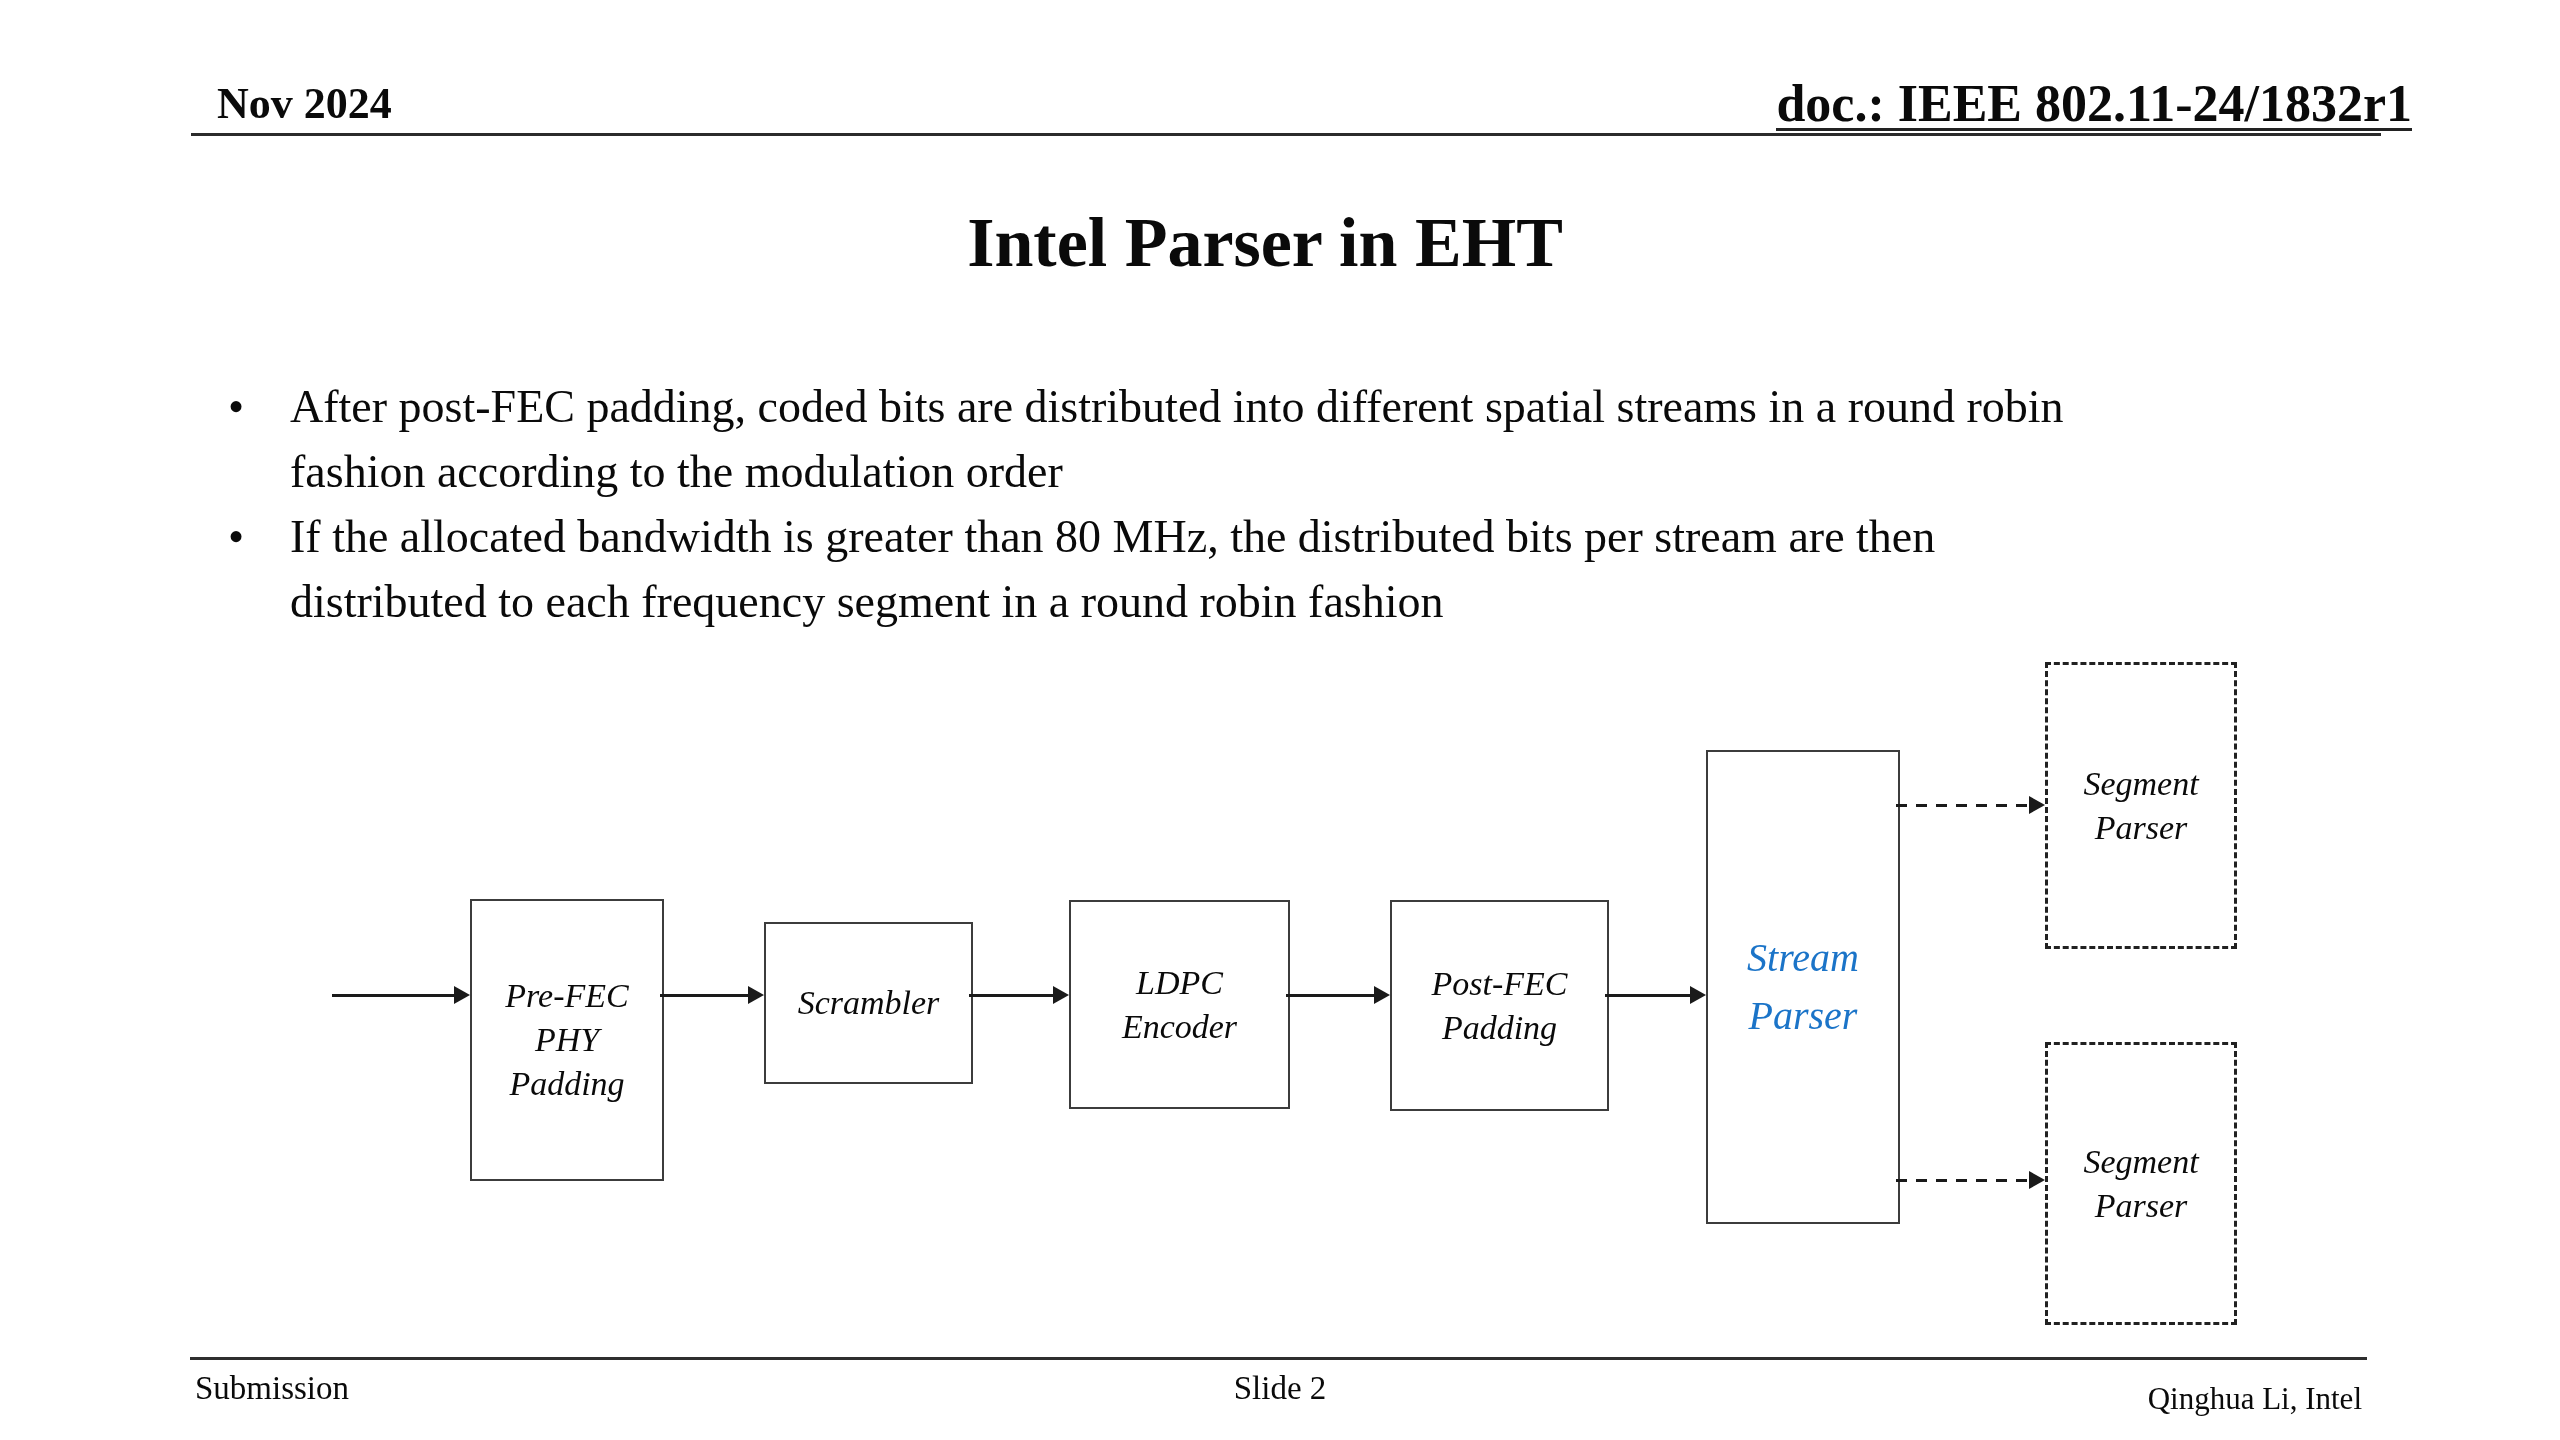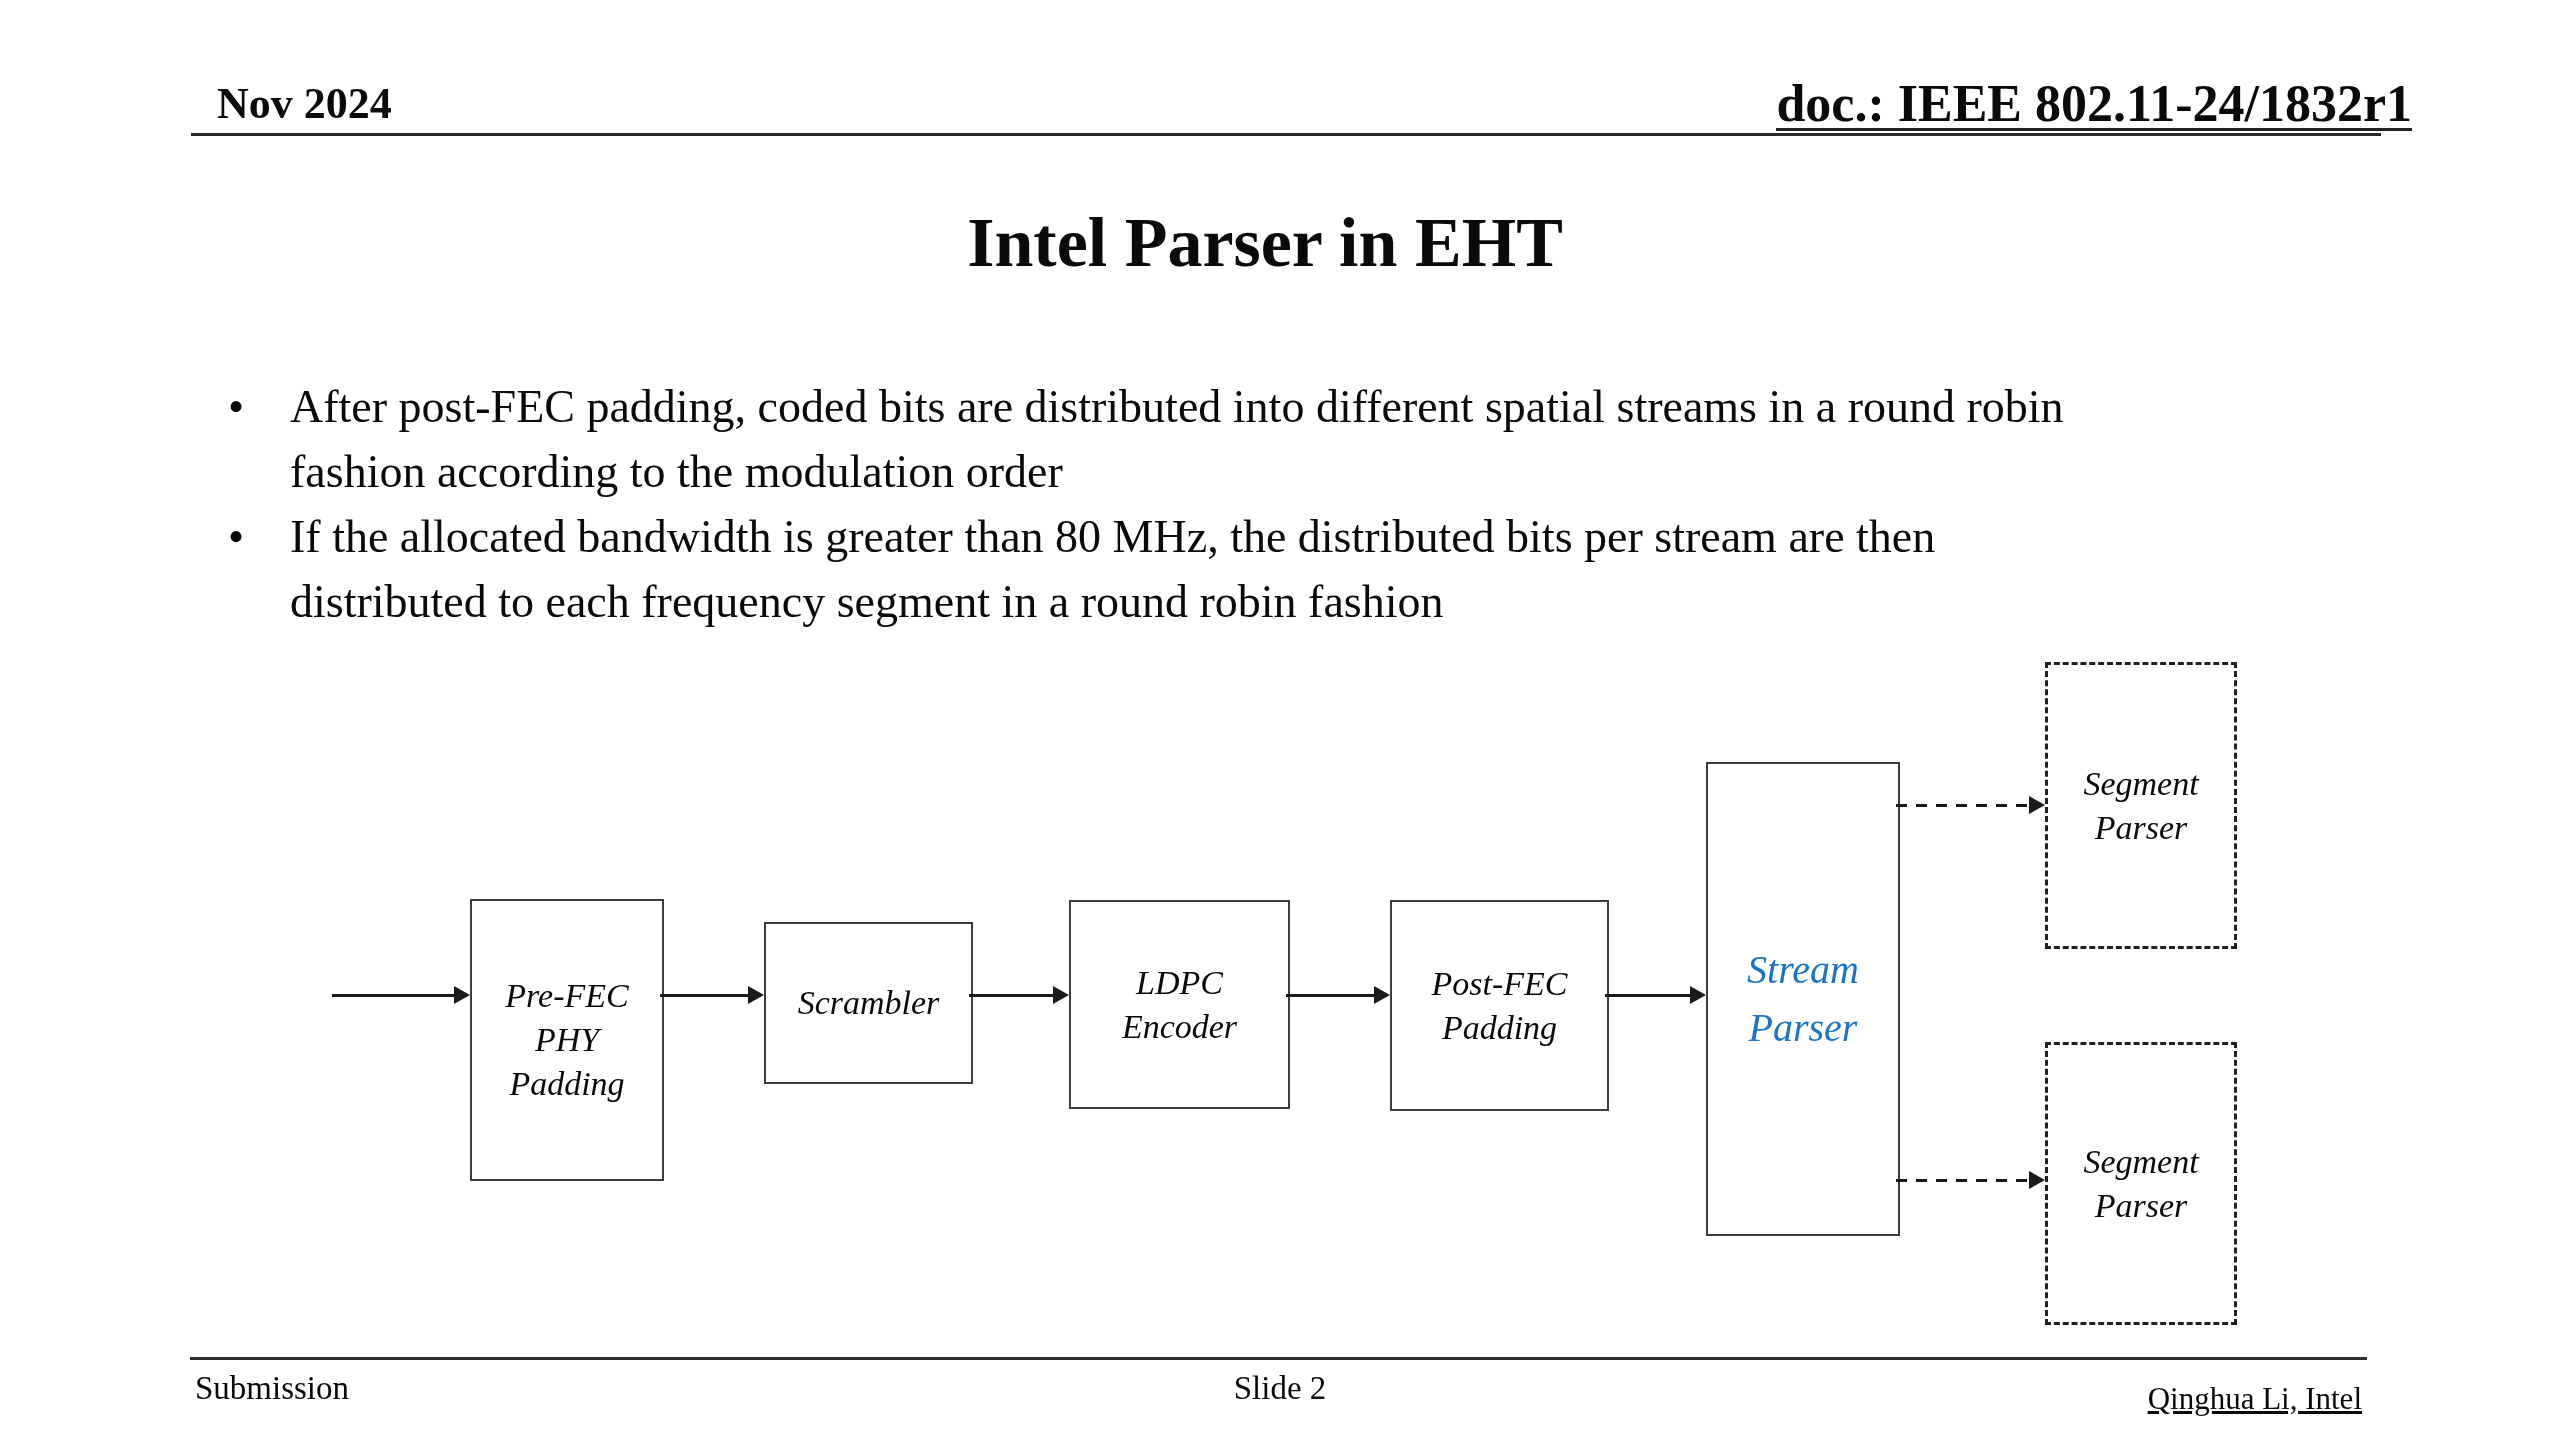--- a/index.html
+++ b/index.html
@@ -73,21 +73,21 @@
     border-top: 9px solid transparent;
     border-bottom: 9px solid transparent;
     border-left: 16px solid #1a1a1a;
   }
 
   
   .box--prefec   { left: 470px;  top: 858px;  width: 190px; height: 278px; margin-top: 41px; }
   .box--scram    { left: 764px;  top: 922px;  width: 205px; height: 158px; }
   .box--ldpc     { left: 1069px; top: 900px;  width: 217px; height: 205px; }
   .box--postfec  { left: 1390px; top: 900px;  width: 215px; height: 207px; }
-  .box--stream   { left: 1706px; top: 750px;  width: 190px; height: 470px; margin-top: 12px; }
+  .box--stream   { left: 1706px; top: 750px;  width: 190px; height: 470px; }
   .box--segtop   { left: 2045px; top: 662px;  width: 186px; height: 281px; }
   .box--segbot   { left: 2045px; top: 1042px; width: 186px; height: 277px; }
 
   
   .arrow--input { left: 332px;  top: 984px; width: 138px; }
   .arrow--a1    { left: 660px;  top: 984px; width: 104px; }
   .arrow--a2    { left: 969px;  top: 984px; width: 100px; }
   .arrow--a3    { left: 1286px; top: 984px; width: 104px; }
   .arrow--a4    { left: 1605px; top: 984px; width: 101px; }
   .arrow--d1    { left: 1896px; top: 794px; width: 149px; }
@@ -101,21 +101,21 @@
   .ftr-left {
     position: absolute; left: 195px; top: 1368px;
     font-size: 33px; line-height: 40px;
   }
   .ftr-center {
     position: absolute; left: 0; top: 1368px; width: 2560px;
     text-align: center; font-size: 33px; line-height: 40px;
   }
   .ftr-right {
     position: absolute; right: 210px; top: 1380px;
-    font-size: 31px; line-height: 38px; white-space: nowrap; text-decoration: underline;
+    font-size: 31px; line-height: 38px; white-space: nowrap;
   }
 </style>
 </head>
 <body>
 
 <div class="slide">
 
   <div class="hdr-date">Nov 2024</div>
   <div class="hdr-doc">doc.: IEEE 802.11-24/1832r1</div>
   <div class="hdr-rule"></div>

